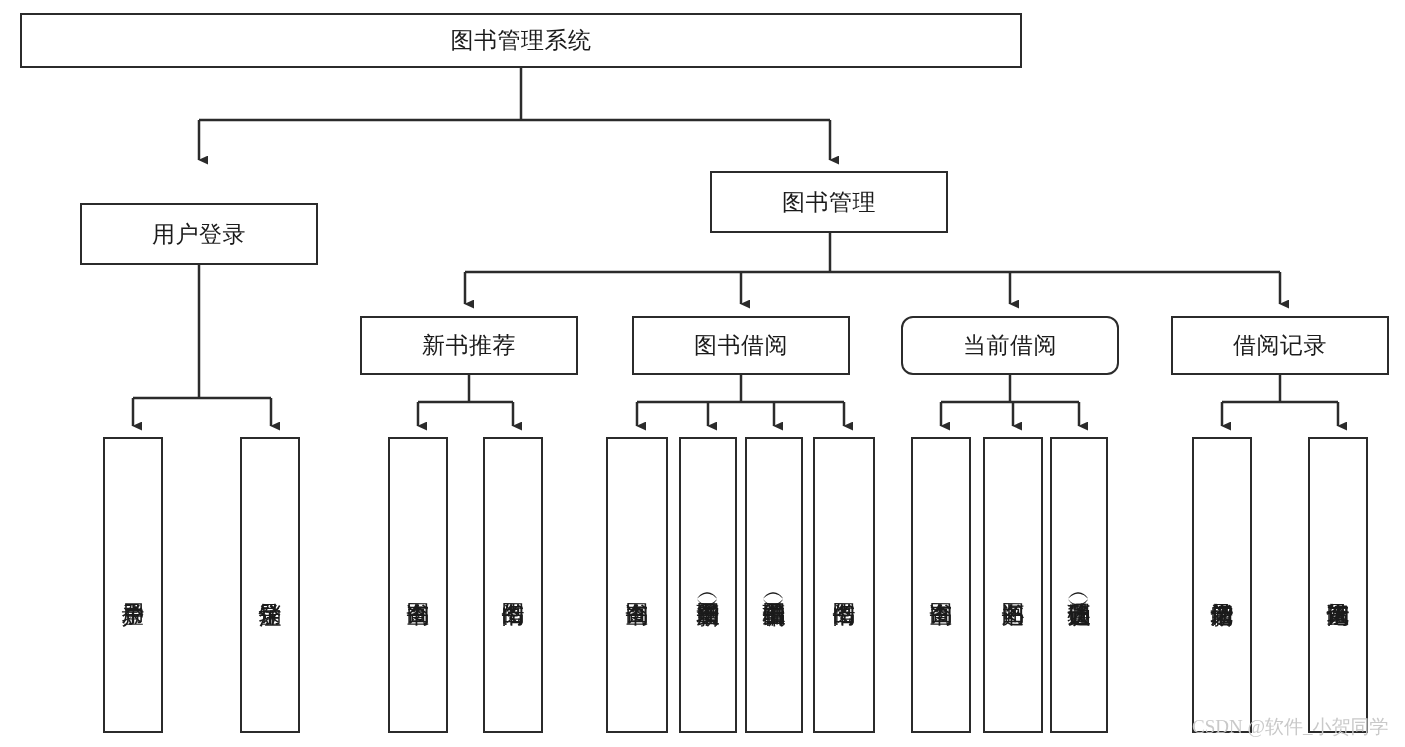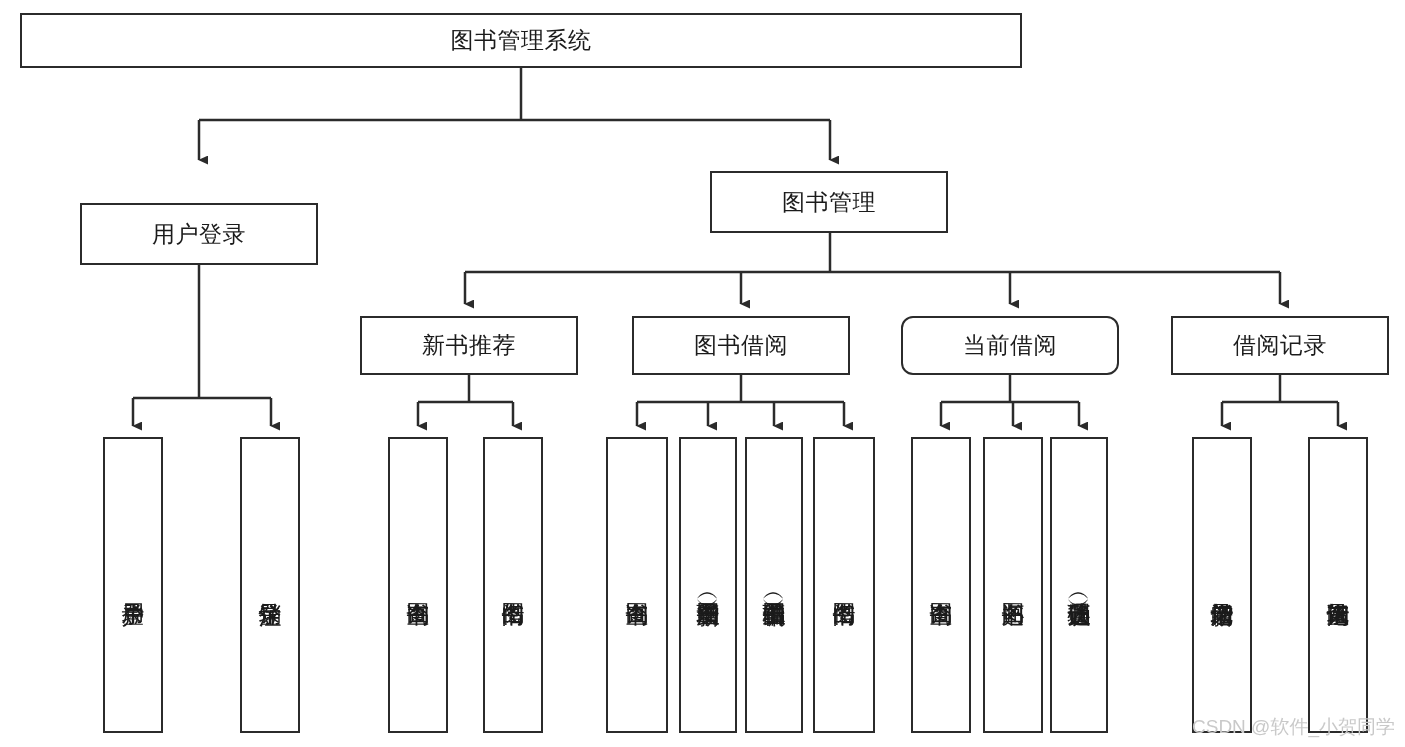--- a/index.html
+++ b/index.html
@@ -52,21 +52,21 @@
     align-items: center;
     justify-content: center;
   }
   .watermark {
     position: absolute;
     left: 1192px;
     top: 714px;
     font-size: 19px;
     color: #c9c9c9;
     white-space: nowrap;
-    font-family: Liberation Sans, sans-serif;
+    font-family: Liberation Serif, serif;
   }
   svg.connectors {
     position: absolute;
     left: 0; top: 0;
     width: 1405px;
     height: 747px;
     pointer-events: none;
   }
 </style>
 </head>

